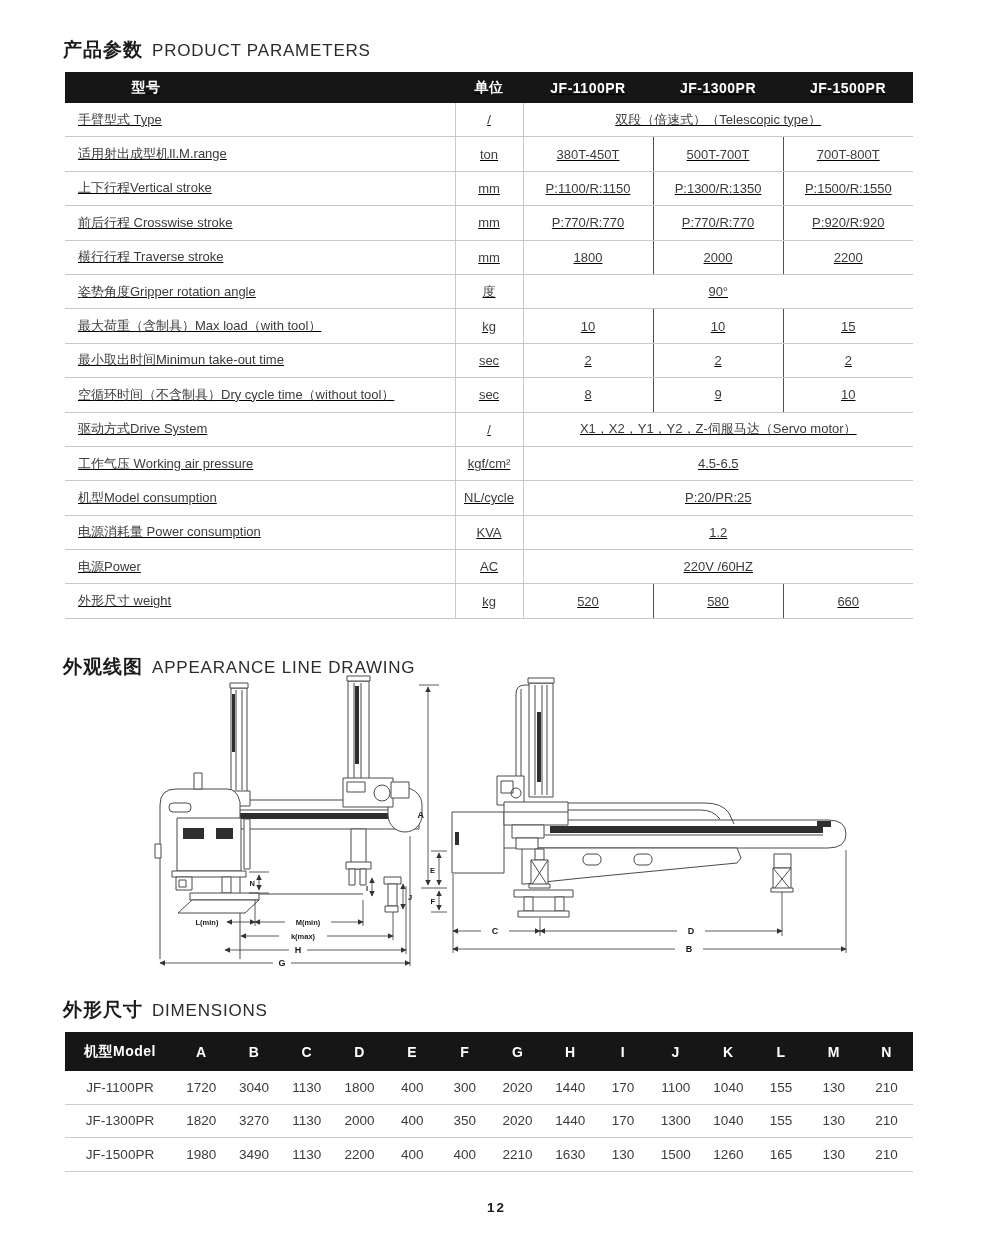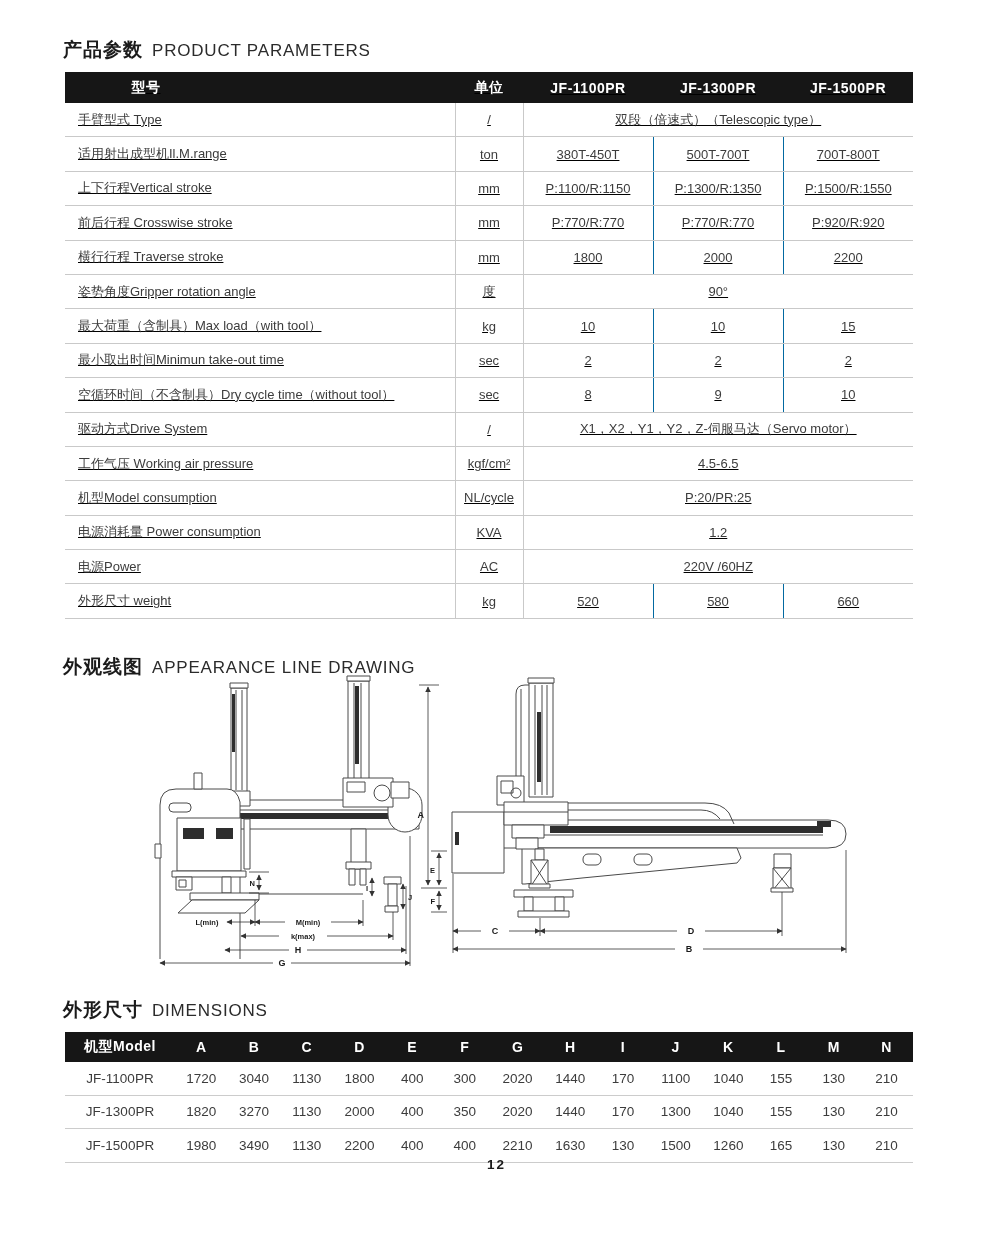--- a/index.html
+++ b/index.html
@@ -16,32 +16,32 @@
   .params th.thunit{text-align:center;}
   .params th.thm{text-align:center;}
   .params td{height:33.4px;border-bottom:1px solid #c9c9c9;font-size:13px;color:#3c3c3c;padding:0;white-space:nowrap;overflow:hidden;}
   .params td.lbl{text-align:left;padding-left:13px;}
   .params td.unit{text-align:center;border-left:1px solid #c9c9c9;border-right:1px solid #c9c9c9;}
   .params td.val{text-align:center;}
   .params td.val + td.val{border-left:1px solid #0369a1;}
   .params td.spanv{text-align:center;}
   
   .dims{position:absolute;left:65px;top:1032px;width:848px;}
-  .dims th{background:#161616;color:#ffffff;font-size:14px;font-weight:bold;height:30px;padding:0;text-align:center;letter-spacing:0.5px;}
+  .dims th{background:#161616;color:#ffffff;font-size:14px;font-weight:bold;height:39px;padding:0;text-align:center;letter-spacing:0.5px;}
   .dims td{height:32.6px;border-bottom:1px solid #cccccc;text-align:center;font-size:13.5px;color:#3c3c3c;padding:0;}
   
   .draw{position:absolute;left:145px;top:672px;}
   .draw .m{fill:none;stroke:#4a4a4a;stroke-width:1;stroke-linejoin:round;}
   .draw .mw{fill:#ffffff;stroke:#4a4a4a;stroke-width:1;stroke-linejoin:round;}
   .draw .dk{fill:#2e2e2e;stroke:none;}
   .draw .dim{fill:none;stroke:#333333;stroke-width:0.8;}
   .draw text{font-family:"Liberation Sans","DejaVu Sans",sans-serif;fill:#1a1a1a;font-weight:bold;}
   .draw .dimt{font-size:9px;}
   .draw .dimts{font-size:7.5px;}
-  .pageno{position:absolute;left:0;right:0;top:1157px;text-align:center;font-size:13.5px;font-weight:bold;color:#1b1b1b;letter-spacing:2px;}
+  .pageno{position:absolute;left:0;right:0;top:1200px;text-align:center;font-size:13.5px;font-weight:bold;color:#1b1b1b;letter-spacing:2px;}
 </style>
 </head>
 <body>
 
 <div class="page">
 
   <div class="sec-h" style="top:37px;">
     <span class="zh">产品参数</span>
     <span class="en">PRODUCT PARAMETERS</span>
   </div>

